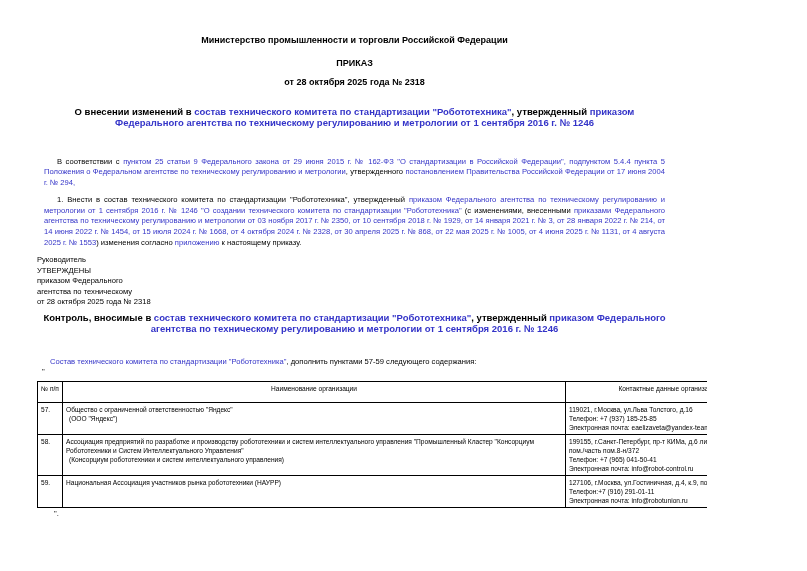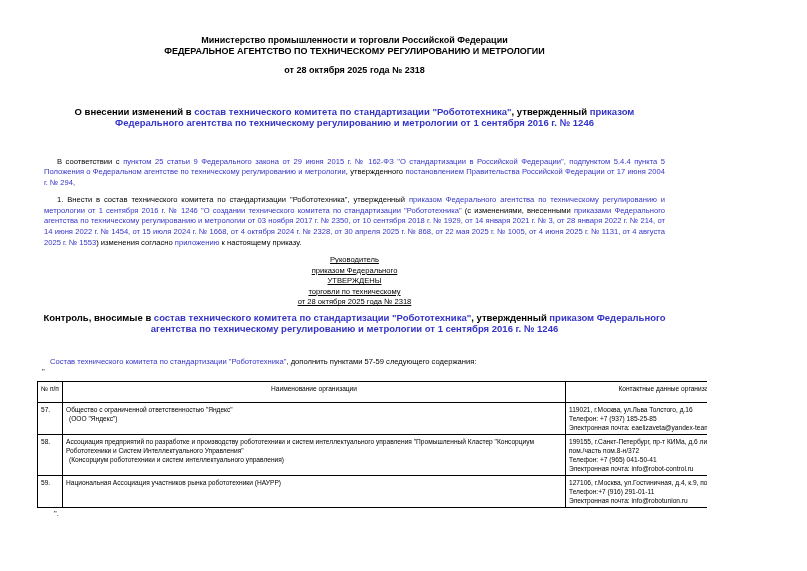--- a/index.html
+++ b/index.html
@@ -10,30 +10,30 @@
     font-family:"Liberation Sans", sans-serif; color:var(--ink);
   }
   .inner { padding:35px 35px 0 37px; }
   .lnk { color:var(--link); }
 
   .hdr { text-align:center; font-weight:bold; font-size:9px; line-height:10.5px; }
   .doc-type { margin-top:12px; }
   .doc-date { margin-top:9px; }
 
   .doc-title {
-    margin:30px 6px 0 6px; text-align:center; font-weight:bold;
+    margin:18px 6px 0 6px; text-align:center; font-weight:bold;
     font-size:9.5px; line-height:11px;
   }
 
   .body-block { margin-top:29px; font-size:7.6px; line-height:10.6px; }
   .body-block p { margin:7px; }
   .just { text-align:justify; }
   .ind { text-indent:13px; }
 
-  .sig { margin-top:5px; text-align:center; font-size:7.6px; line-height:10.5px;text-decoration:underline; }
+  .sig { margin-top:5px; text-align:left; font-size:7.6px; line-height:10.5px; }
 
   .title2 { margin-top:4px; }
 
   .pre-table { margin-top:23px; font-size:7.6px; line-height:10.5px; }
   .open-quote { margin-left:5px; font-size:7.6px; line-height:9px; }
 
   table.tk {
     margin-top:5px; width:735px; border-collapse:collapse; table-layout:fixed;
     font-size:6.6px; line-height:9px;
   }
@@ -54,36 +54,36 @@
   .close-quote { margin-left:17px; font-size:7.6px; line-height:9px; margin-top:1px; }
 </style>
 </head>
 <body>
 
 <div class="page">
   <div class="inner">
 
     <div class="hdr">
       <div>Министерство промышленности и торговли Российской Федерации</div>
-      <div>ФЕДЕРАЛЬНОЕ АГЕНТСТВО ПО ТЕХНИЧЕСКОМУ РЕГУЛИРОВАНИЮ И МЕТРОЛОГИИ</div>
+      <div class="doc-type">ПРИКАЗ</div>
       <div class="doc-date">от 28 октября 2025 года № 2318</div>
     </div>
 
     <div class="doc-title"><span>О внесении изменений в </span><span class="lnk">состав технического комитета по стандартизации "Робототехника"</span><span>, утвержденный </span><span class="lnk">приказом Федерального агентства по техническому регулированию и метрологии от 1 сентября 2016 г. № 1246</span></div>
 
     <div class="body-block">
       <p class="just ind"><span>В соответствии с </span><span class="lnk">пунктом 25 статьи 9 Федерального закона от 29 июня 2015 г. № 162-ФЗ "О стандартизации в Российской Федерации", подпунктом 5.4.4 пункта 5 Положения о Федеральном агентстве по техническому регулированию и метрологии</span><span>, утвержденного </span><span class="lnk">постановлением Правительства Российской Федерации от 17 июня 2004 г. № 294,</span></p>
       <p class="just ind"><span>1. Внести в состав технического комитета по стандартизации "Робототехника", утвержденный </span><span class="lnk">приказом Федерального агентства по техническому регулированию и метрологии от 1 сентября 2016 г. № 1246 "О создании технического комитета по стандартизации "Робототехника"</span><span> (с изменениями, внесенными </span><span class="lnk">приказами Федерального агентства по техническому регулированию и метрологии от 03 ноября 2017 г. № 2350, от 10 сентября 2018 г. № 1929, от 14 января 2021 г. № 3, от 28 января 2022 г. № 214, от 14 июня 2022 г. № 1454, от 15 июля 2024 г. № 1668, от 4 октября 2024 г. № 2328, от 30 апреля 2025 г. № 868, от 22 мая 2025 г. № 1005, от 4 июня 2025 г. № 1131, от 4 августа 2025 г. № 1553</span><span>) изменения согласно </span><span class="lnk">приложению</span><span> к настоящему приказу.</span></p>
     </div>
 
     <div class="sig">
       <div>Руководитель</div>
+      <div>УТВЕРЖДЕНЫ</div>
       <div>приказом Федерального</div>
-      <div>УТВЕРЖДЕНЫ</div>
-      <div>торговли по техническому</div>
+      <div>агентства по техническому</div>
       <div>от 28 октября 2025 года № 2318</div>
     </div>
 
     <div class="doc-title title2"><span>Контроль, вносимые в </span><span class="lnk">состав технического комитета по стандартизации "Робототехника"</span><span>, утвержденный </span><span class="lnk">приказом Федерального агентства по техническому регулированию и метрологии от 1 сентября 2016 г. № 1246</span></div>
 
     <p class="pre-table ind" style="margin:23px 0 0 0;"><span class="lnk">Состав технического комитета по стандартизации "Робототехника"</span><span>, дополнить пунктами 57-59 следующего содержания:</span></p>
     <div class="open-quote">"</div>
 
     <table class="tk">
       <colgroup>

